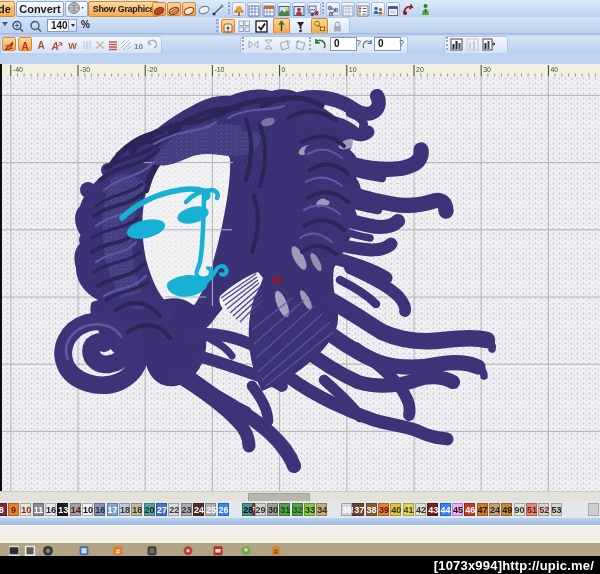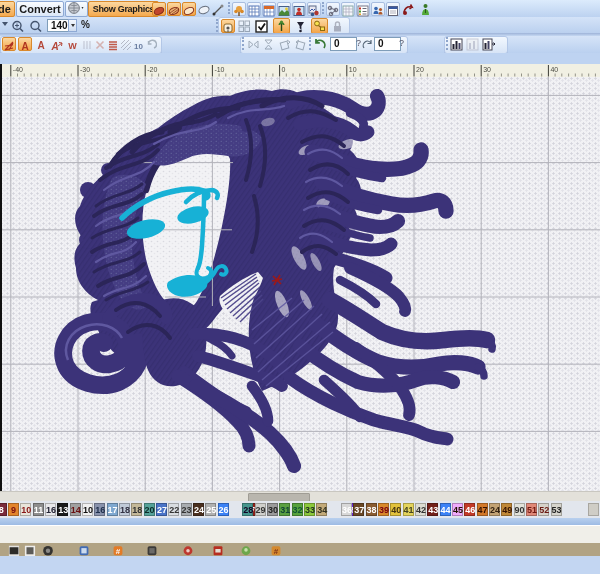--- a/index.html
+++ b/index.html
@@ -524,13 +524,16 @@
         </svg></div>
       <div class="tic" style="left:240px;"><svg width="12" height="12">
           <circle cx="6" cy="6" r="5" fill="#68a848"></circle>
           <circle cx="6" cy="5" r="2" fill="#c8e8b0"></circle>
         </svg></div>
       <div class="tic" style="left:270px;"><svg width="12" height="12">
           <rect x="1" y="1" width="10" height="10" rx="2" fill="#d88828"></rect>
           <text x="6" y="9.5" text-anchor="middle" font-size="9" font-weight="bold" fill="#7a2a10" font-family="Liberation Sans">#</text>
         </svg></div>
     </div>
+  <div id="blackbar" class="abs">
+      <span id="credit">[1073x994]http://upic.me/</span>
+    </div>
 </div>
 
 </body></html>

